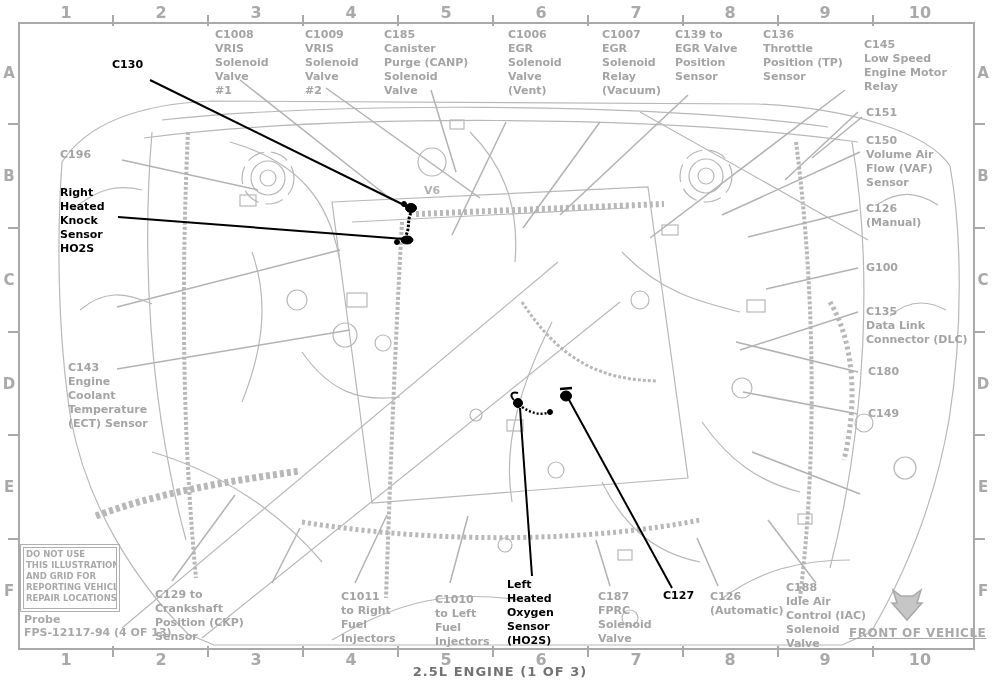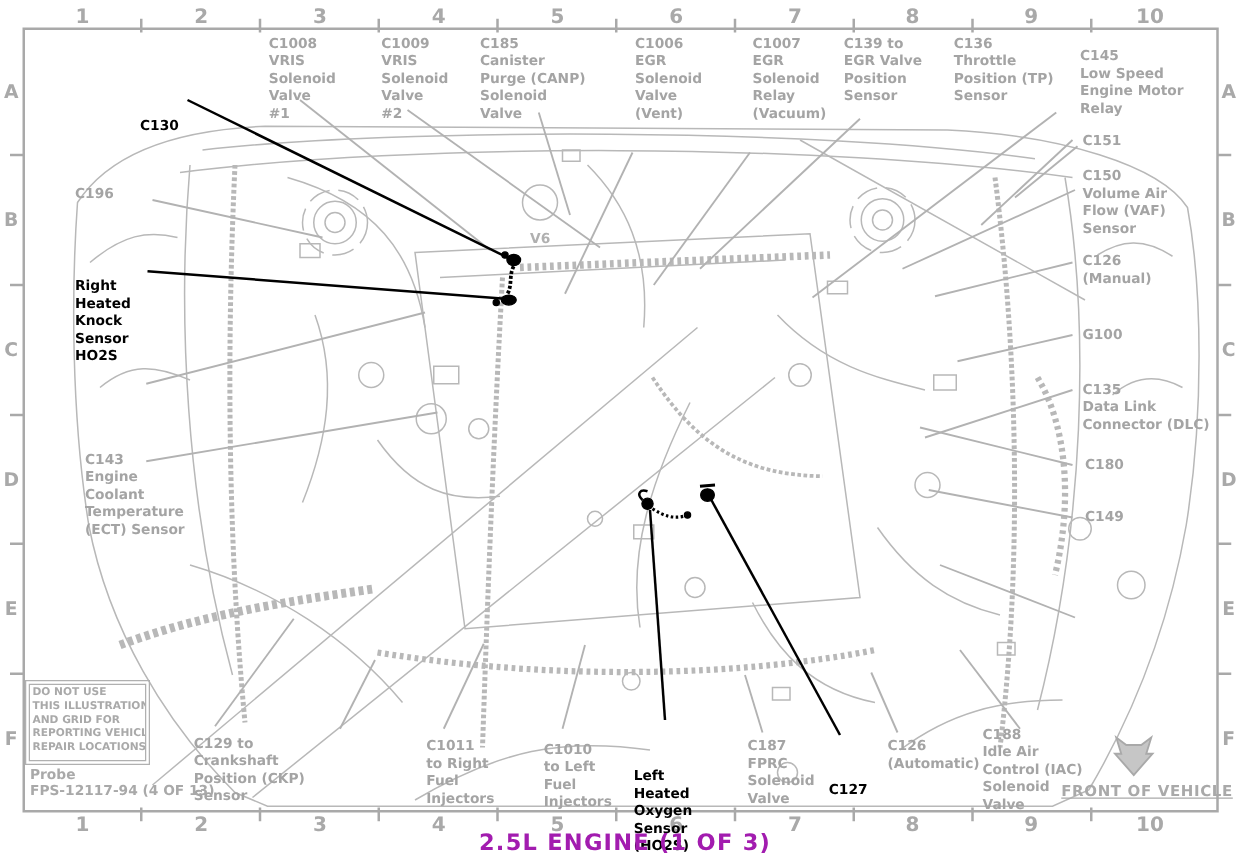--- a/index.html
+++ b/index.html
@@ -5,42 +5,42 @@
   html,body{margin:0;padding:0;background:#ffffff;}
   #stage{
     position:relative;width:992px;height:688px;background:#ffffff;overflow:hidden;
     font-family:"DejaVu Sans","Liberation Sans",sans-serif;
   }
   #stage svg{position:absolute;left:0;top:0;}
   .lbl{
     position:absolute;font-size:11px;line-height:14px;font-weight:bold;
     color:#a4a4a4;white-space:pre;letter-spacing:0px;
   }
-  .lbl.em{color:#000000;margin-top:36px;}
+  .lbl.em{color:#000000;}
   .gridnum{
     position:absolute;font-size:16px;font-weight:bold;color:#a9a9a9;
     width:30px;text-align:center;line-height:16px;
   }
   .gridletter{
     position:absolute;font-size:15px;font-weight:bold;color:#a9a9a9;
     width:16px;text-align:center;line-height:16px;
   }
   #notice-box{
     position:absolute;left:20px;top:544px;width:88px;height:58px;
     border:4px double #b0b0b0;color:#a9a9a9;
     font-size:8.5px;line-height:11px;font-weight:bold;
     padding:1px 2px;white-space:pre;overflow:hidden;
   }
   #probe-note{
     position:absolute;left:24px;top:613px;color:#a9a9a9;
     font-size:11px;line-height:13px;font-weight:bold;white-space:pre;
   }
   #caption{
     position:absolute;left:300px;top:664px;width:400px;text-align:center;
-    color:#a21caf;font-size:18px;font-weight:bold;letter-spacing:1px;
+    color:#737373;font-size:13px;font-weight:bold;letter-spacing:1px;
   }
   #front-of-vehicle{
     position:absolute;left:849px;top:626px;color:#a9a9a9;font-size:12px;
     font-weight:bold;text-decoration:underline;letter-spacing:0.5px;white-space:pre;
   }
 </style>
 </head>
 <body>
 
 <div id="stage">

